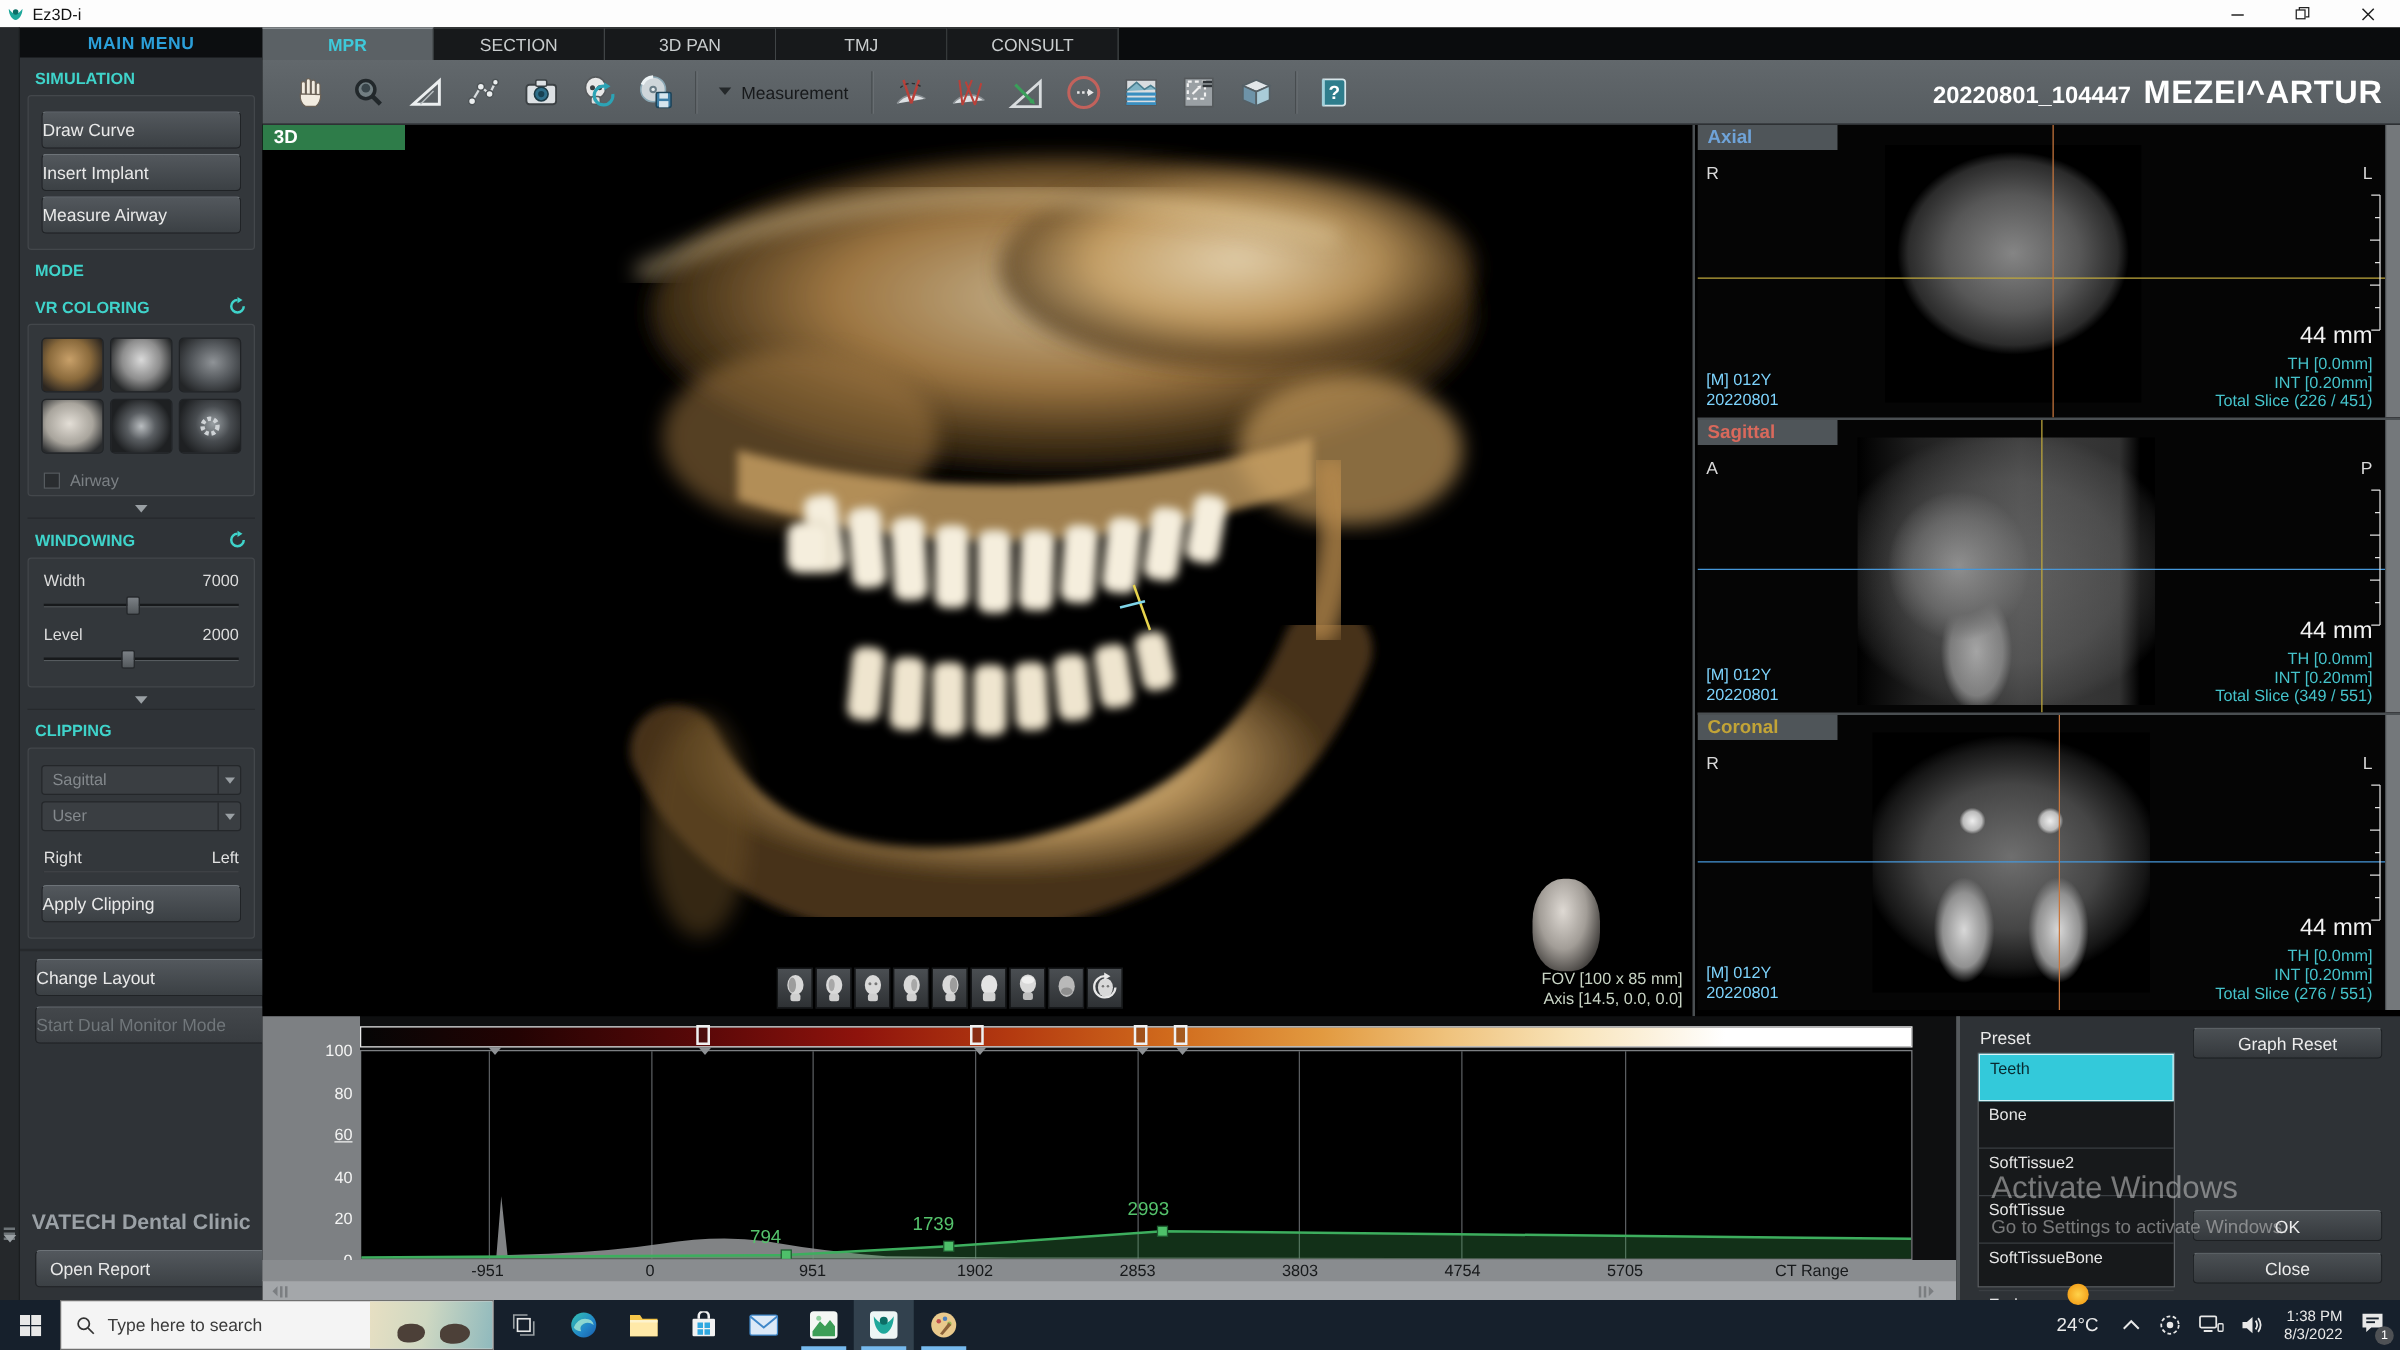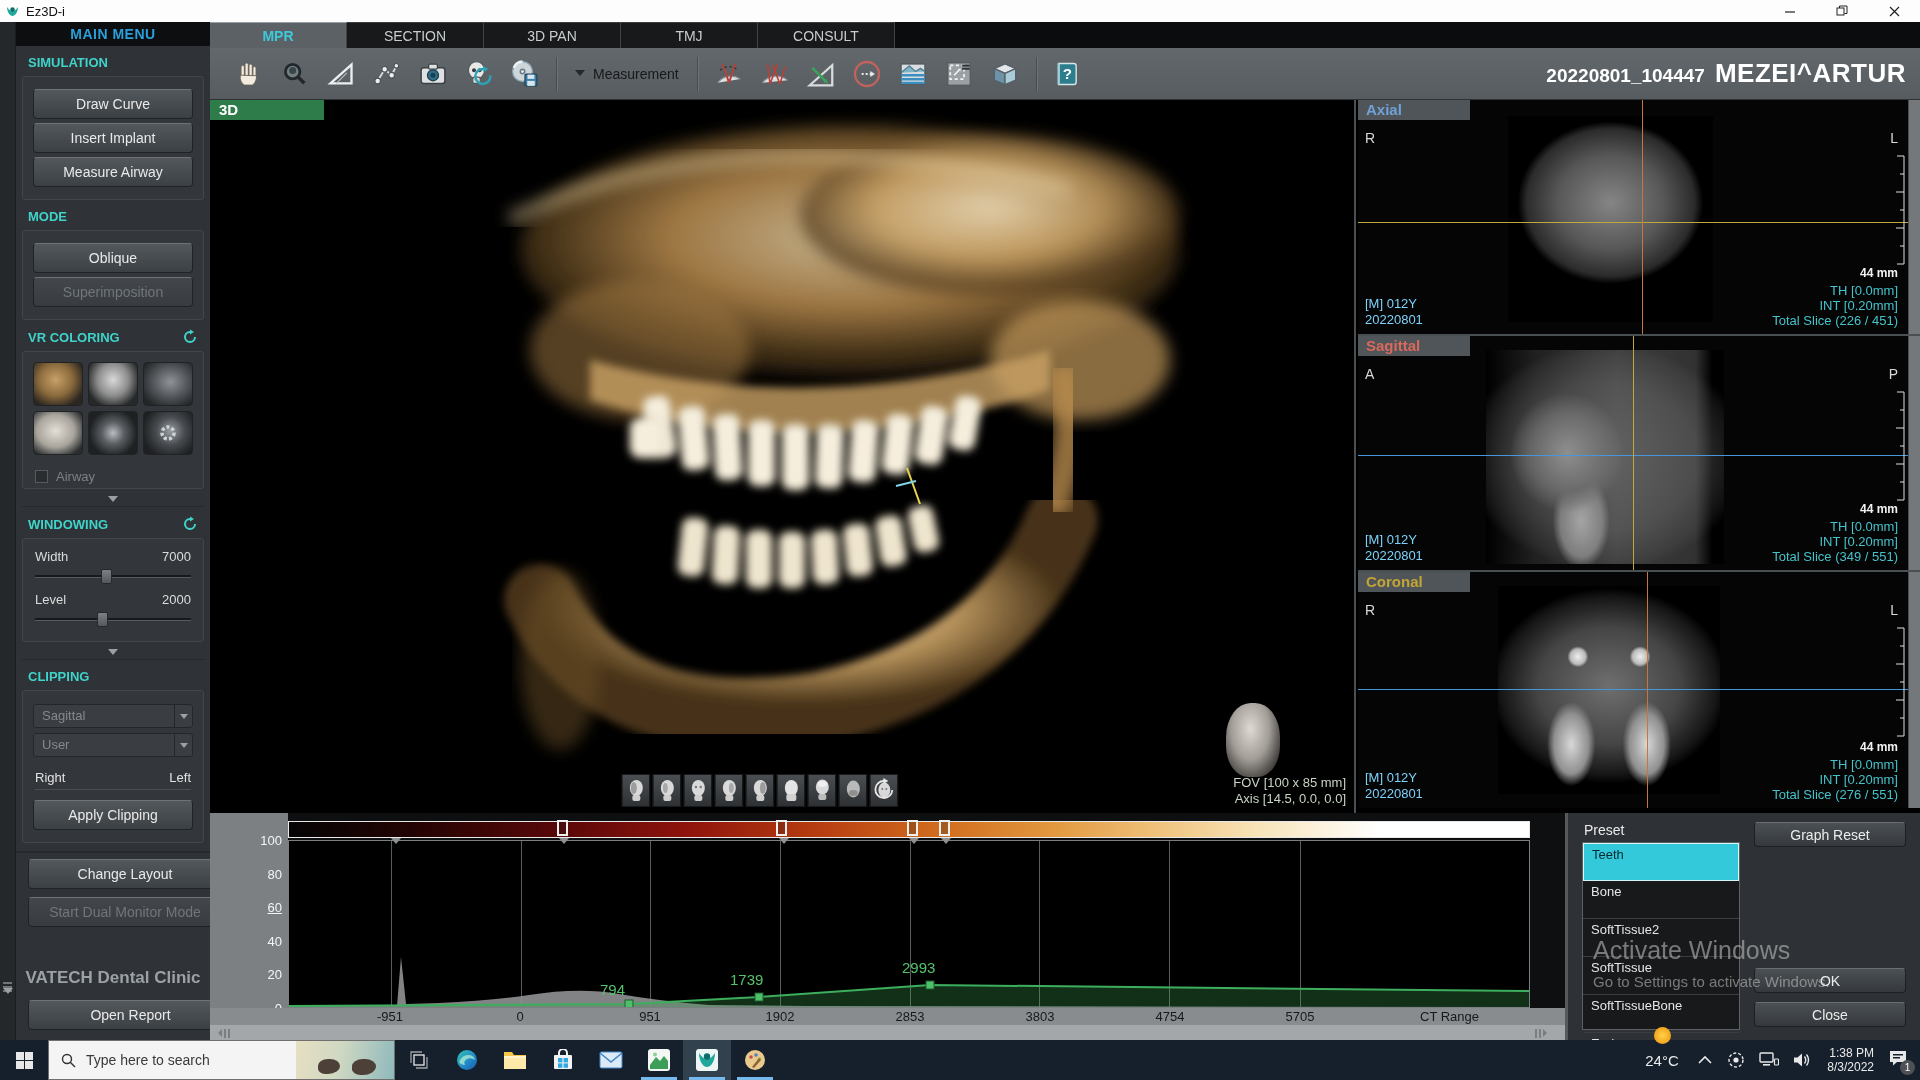--- a/index.html
+++ b/index.html
@@ -21,21 +21,21 @@
   .rail-grip i { display:block; height:2px; background:#6e7478; margin:2px 0; }
   .rail-grip .tri-down { margin:4px auto 0; }
   .side-content { flex:1; display:flex; flex-direction:column; overflow:hidden; }
   .menu-title { height:24px; background:#0c0e10; color:#2b9fd9; font-weight:bold; font-size:14px;
     display:flex; align-items:center; justify-content:center; letter-spacing:.5px; }
   .sec-label { padding:9px 12px 4px; color:#3fd3ca; font-weight:bold; font-size:13px;
     display:flex; align-items:center; }
   .sec-label .spacer { flex:1; }
   .groupbox { margin:2px 6px 0; border:1px solid #43474b; border-radius:3px; background:#33373b;
     padding:8px 10px; }
-  .sbtn { display:block; width:100%; margin:4px 0; padding:6px 0; text-align:center;
+  .sbtn { display:block; width:100%; margin:4px 0; padding:6px 0; text-align:left;
     background:linear-gradient(#53585d,#3b4044); border:1px solid #202326; border-top-color:#6d7378;
     border-radius:4px; color:#e9e9e9; font-size:14px; font-family:"Liberation Sans",sans-serif; }
   .sbtn.disabled { color:#70767a; background:linear-gradient(#43474b,#383c40); }
   .tiles { display:grid; grid-template-columns:repeat(3,1fr); gap:5px; padding:8px; }
   .vtile { height:44px; border-radius:4px; border:1px solid #202326; }
   .vt1 { background:radial-gradient(ellipse at 45% 40%, #c8a069 0%, #8a6a3c 45%, #2c2620 80%); }
   .vt2 { background:radial-gradient(ellipse at 50% 40%, #d9d9d9 0%, #8d8d8d 45%, #262829 80%); }
   .vt3 { background:radial-gradient(ellipse at 55% 45%, #8f9397 0%, #4e5256 50%, #232527 85%); }
   .vt4 { background:radial-gradient(ellipse at 45% 45%, #e3ded6 0%, #a8a49c 50%, #2a2c2e 85%); }
   .vt5 { background:radial-gradient(circle at 50% 50%, #b9bdc0 0%, #5a5e62 35%, #1e2022 75%); }
@@ -115,21 +115,21 @@
       radial-gradient(circle 15px at 64% 34%, #eee 0%, #bbb 50%, transparent 70%),
       radial-gradient(ellipse 14% 26% at 33% 76%, #d8d8d8 0%, #909090 55%, transparent 78%),
       radial-gradient(ellipse 14% 26% at 67% 76%, #d8d8d8 0%, #909090 55%, transparent 78%),
       radial-gradient(ellipse 64% 56% at 50% 48%, #6f6f6f 0%, #454545 50%, #161616 76%, transparent 84%), #000; }
   .hline { position:absolute; left:0; right:12px; height:1px; background:var(--h); z-index:3; }
   .vline { position:absolute; top:0; bottom:0; width:1px; background:var(--v); z-index:3; }
   .mark { position:absolute; color:#d9d9d9; font-size:14px; z-index:4; }
   .mark.l { left:7px; top:30px; } .mark.r { right:22px; top:30px; }
   .info-left { position:absolute; left:7px; bottom:6px; color:#7dd3fc; font-size:13px; line-height:16px; z-index:4; }
   .info-right { position:absolute; right:22px; bottom:6px; text-align:right; z-index:4; }
-  .info-right .mm { color:#f2f2f2; font-size:12px; margin-bottom:3px;font-weight:bold; }
+  .info-right .mm { color:#f2f2f2; font-size:19px; margin-bottom:3px; }
   .info-right .teal { color:#45c3cb; font-size:13px; line-height:15px; }
   .ruler { position:absolute; right:14px; top:54px; z-index:3; }
   .vstrip { position:absolute; right:0; top:0; bottom:0; width:12px; background:#74787b;
     border-left:1px solid #4a4e51; z-index:5; }
 
   
   .bottompanel { position:absolute; left:210px; top:813px; width:1355px; height:227px; background:#0e0f10; }
   .ygutter { position:absolute; left:0; top:0; width:78px; height:211px; background:#7d8083; }
   .ylab { position:absolute; right:6px; width:40px; text-align:right; color:#f4f4f4; font-size:13px; }
   .gradbar { position:absolute; left:78px; top:8px; width:1242px; height:17px; border:1px solid #e8e8e8;
@@ -235,24 +235,20 @@
       <div class="menu-title">MAIN MENU</div>
 
       <div class="sec-label">SIMULATION</div>
       <div class="groupbox">
         <button class="sbtn">Draw Curve</button>
         <button class="sbtn">Insert Implant</button>
         <button class="sbtn">Measure Airway</button>
       </div>
 
       <div class="sec-label">MODE</div>
-      <div class="groupbox">
-        <button class="sbtn">Oblique</button>
-        <button class="sbtn disabled">Superimposition</button>
-      </div>
 
       <div class="sec-label">
         <span>VR COLORING</span>
         <span class="spacer"></span>
         <svg width="16" height="16" viewBox="0 0 16 16">
           <path d="M13,8 A5,5 0 1 1 8,3" fill="none" stroke="#3fd3ca" stroke-width="2"></path>
           <path d="M8,0.5 L12,3 L8,5.5 Z" fill="#3fd3ca"></path>
         </svg>
       </div>
       <div class="groupbox" style="padding:2px;">

